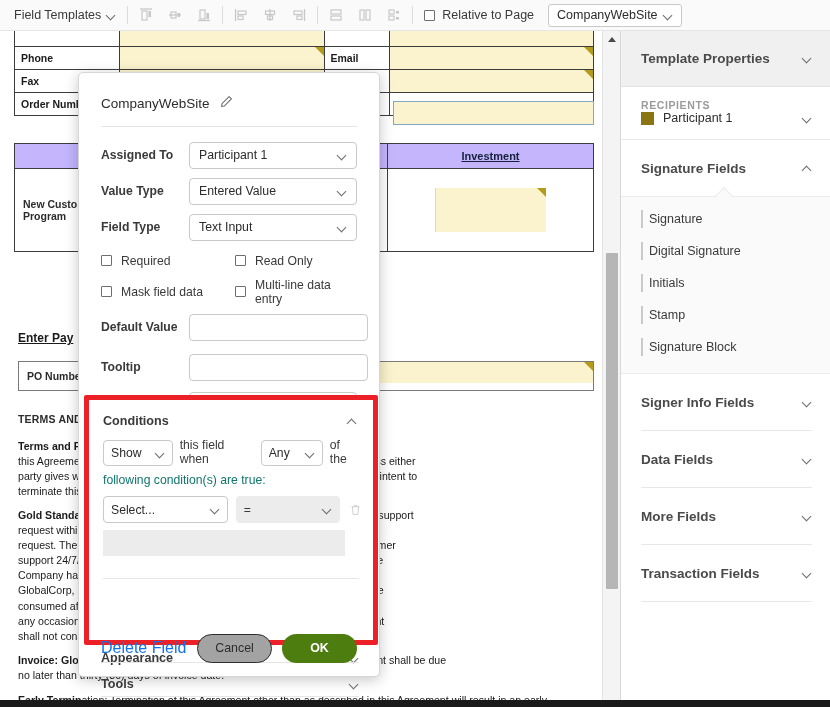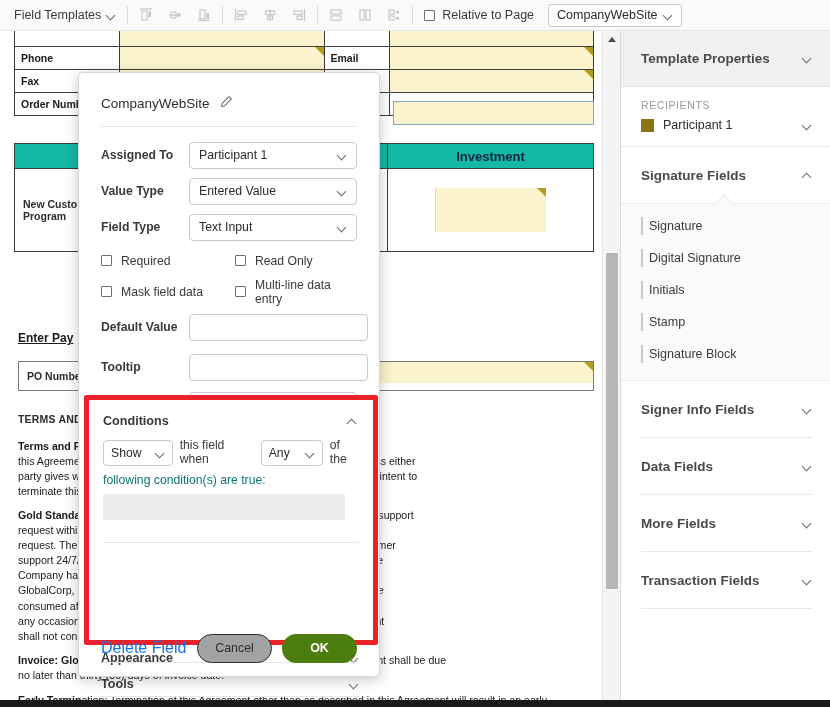--- a/index.html
+++ b/index.html
@@ -67,22 +67,22 @@
     border-top:9px solid #b59b1c;border-left:9px solid transparent;
   }
   .blue-field{
     position:absolute;left:385px;top:70px;width:201px;height:24px;
     background:#fbf3cd;border:1px solid #7fa8c9;box-sizing:border-box;
   }
 
   
   .cs-tbl{position:absolute;left:6px;top:112px;width:580px;border-collapse:collapse;}
   .cs-tbl th{
-    background:#14b8a6;border:1px solid #3c3c3c;height:22px;
-    font-size:13px;font-weight:bold;color:#14223b;
+    background:#c4b5fd;border:1px solid #3c3c3c;height:22px;
+    font-size:11px;font-weight:bold;color:#14223b;text-decoration:underline;
   }
   .cs-tbl td{border:1px solid #3c3c3c;height:82px;vertical-align:middle;padding:0 8px;font-size:10.5px;font-weight:bold;}
   .cs-head-link{text-decoration:underline;}
   .inv-field{
     width:110px;height:44px;background:#fbf3cd;position:relative;margin:0 auto;
     border-left:1px solid #e3d9a8;
   }
 
   .sec-head{
     position:absolute;left:10px;font-size:12px;font-weight:bold;color:#1a1a1a;
@@ -110,21 +110,21 @@
     position:absolute;left:620px;top:31px;width:210px;height:669px;
     background:#fff;border-left:1px solid #d8d8d8;box-sizing:border-box;
   }
   .sb-tmpl{
     height:56px;background:#f0f0f0;border-bottom:1px solid #e2e2e2;
     display:flex;align-items:center;justify-content:space-between;padding:0 18px 0 20px;
     font-size:13.5px;font-weight:bold;color:#4a4a4a;box-sizing:border-box;
   }
   .sb-recip{padding:12px 18px 14px 20px;border-bottom:1px solid #e8e8e8;}
   .sb-recip-label{
-    font-size:10.5px;font-weight:normal;color:#9b9b9b;letter-spacing:.6px;margin-bottom:7px;
+    font-size:10.5px;font-weight:bold;color:#9b9b9b;letter-spacing:.6px;margin-bottom:0;
   }
   .sb-recip-row{display:flex;align-items:center;justify-content:space-between;}
   .sb-recip-left{display:flex;align-items:center;gap:9px;}
   .swatch{width:13px;height:13px;background:#8a7514;flex:none;}
   .sb-recip-name{font-size:12.5px;color:#2c2c2c;}
   .sb-sec{
     height:56px;display:flex;align-items:center;justify-content:space-between;
     padding:0 18px 0 20px;font-size:13.5px;font-weight:bold;color:#4a4a4a;
     box-sizing:border-box;position:relative;
   }
@@ -594,20 +594,35 @@
         <span>this field when</span>
         <div class="mini-sel" style="width:64px">
           <span>Any</span>
           <span class="chev"></span>
         </div>
         <span>of the</span>
       </div>
 
       <div class="cond-line2">following condition(s) are true:</div>
 
+      <div class="cond-row">
+        <div class="mini-sel s1">
+          <span>Select...</span>
+          <span class="chev"></span>
+        </div>
+        <div class="mini-sel s2">
+          <span>=</span>
+          <span class="chev"></span>
+        </div>
+        <div class="trash">
+          <svg width="13" height="14" viewBox="0 0 16 16">
+              <path d="M3 4h10M6.5 4V2.6h3V4M4.3 4l.7 9.4h6l.7-9.4" fill="none" stroke="#8a8a8a" stroke-width="1.1" stroke-linejoin="round"></path>
+            </svg>
+        </div>
+      </div>
 
       <div class="cond-strip"></div>
       <div class="cond-hr"></div>
     </div>
     <div class="cond-outline"></div>
 
     <div class="collapse-row" style="top:565px">
       <span>Appearance</span>
       <span class="chev"></span>
     </div>

